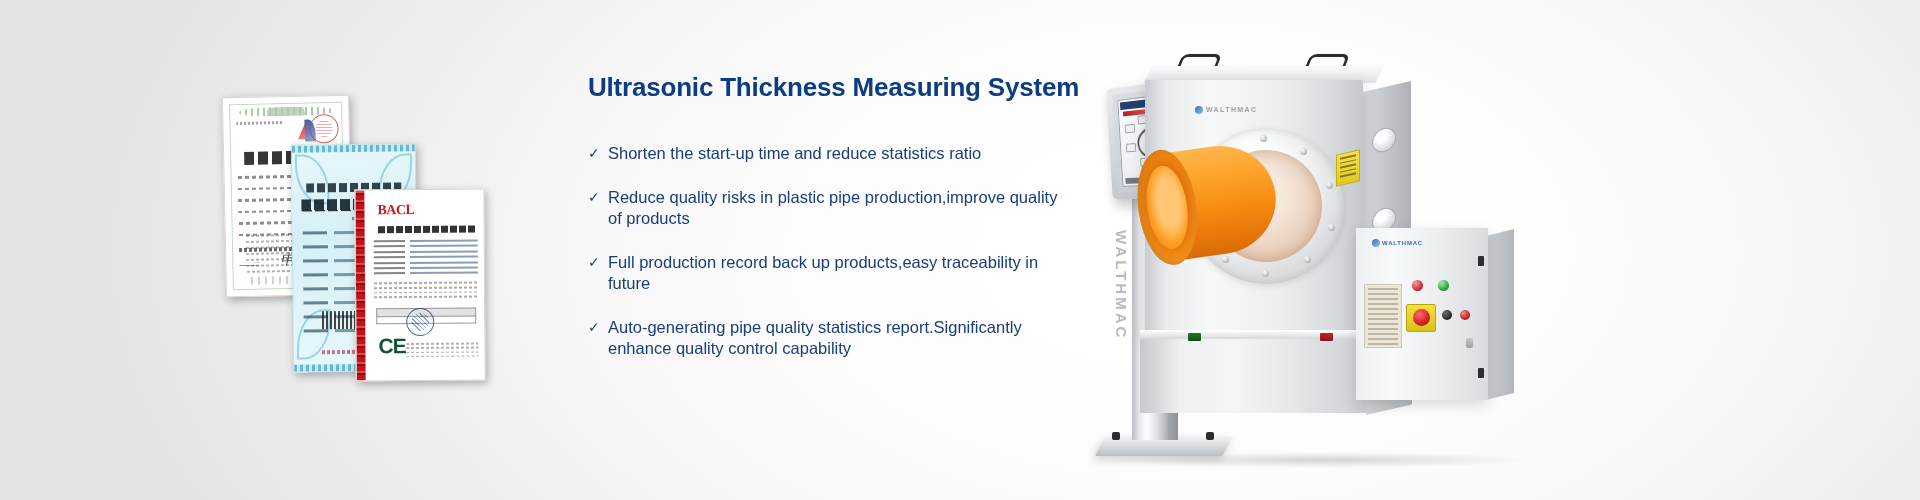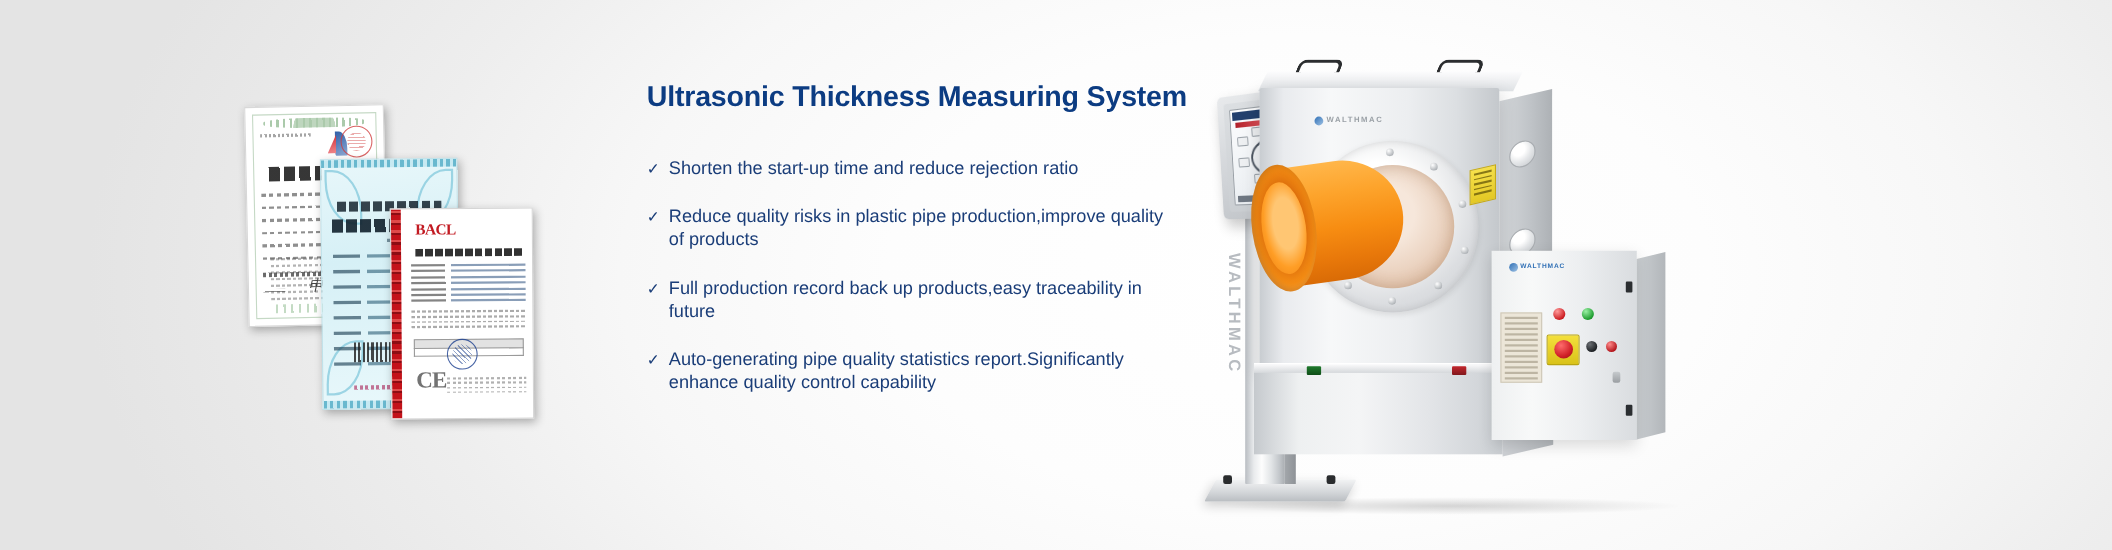--- a/index.html
+++ b/index.html
@@ -200,22 +200,22 @@
   }
   .c3-p { position:absolute; left:18px; right:6px; top:92px; }
   .c3-p i { display:block; height:1.8px; margin-bottom:3px; opacity:.45;
             background: repeating-linear-gradient(90deg,#444 0 3px,transparent 3px 5px);}
   .c3-tblhd { position:absolute; left:20px; right:8px; top:118px; height:7px;
               background:#e2e2e2; border:1px solid #9a9a9a;}
   .c3-tbl { position:absolute; left:20px; right:8px; top:126px; height:7px;
             border:1px solid #9a9a9a; border-top:0;}
   .c3-ce {
     position:absolute; left:22px; bottom:22px;
-    font-size: 21px; font-weight:bold; color:#737373;
-    font-family:Liberation Serif, serif; letter-spacing:-1px;
+    font-size: 21px; font-weight:bold; color:#14532d;
+    font-family:Liberation Sans, sans-serif; letter-spacing:-1px;
   }
   .c3-cepara { position:absolute; left:50px; right:6px; bottom:20px; }
   .c3-cepara i { display:block; height:1.6px; margin-bottom:2.6px; opacity:.42;
                  background: repeating-linear-gradient(90deg,#444 0 3px,transparent 3px 5px);}
   .c3-seal {
     position:absolute; left:50%; margin-left:-14px; bottom:44px;
     width:26px; height:26px; border-radius:50%;
     border:1.5px solid #1b3f8f; opacity:.8;
   }
   .c3-seal:after{content:""; position:absolute; inset:4px; border-radius:50%;
@@ -596,21 +596,21 @@
     </div>
 
   </div>
 
   <div class="content">
     <h1 class="headline">Ultrasonic Thickness Measuring System</h1>
 
     <ul class="bullets">
       <li class="bullet">
         <span class="tick">✓</span>
-        <span class="btxt">Shorten the start-up time and reduce rejection ratio</span>
+        <span class="btxt">Shorten the start-up time and reduce statistics ratio</span>
       </li>
       <li class="bullet">
         <span class="tick">✓</span>
         <span class="btxt">Reduce quality risks in plastic pipe production,improve quality of products</span>
       </li>
       <li class="bullet">
         <span class="tick">✓</span>
         <span class="btxt">Full production record back up products,easy traceability in future</span>
       </li>
       <li class="bullet">

